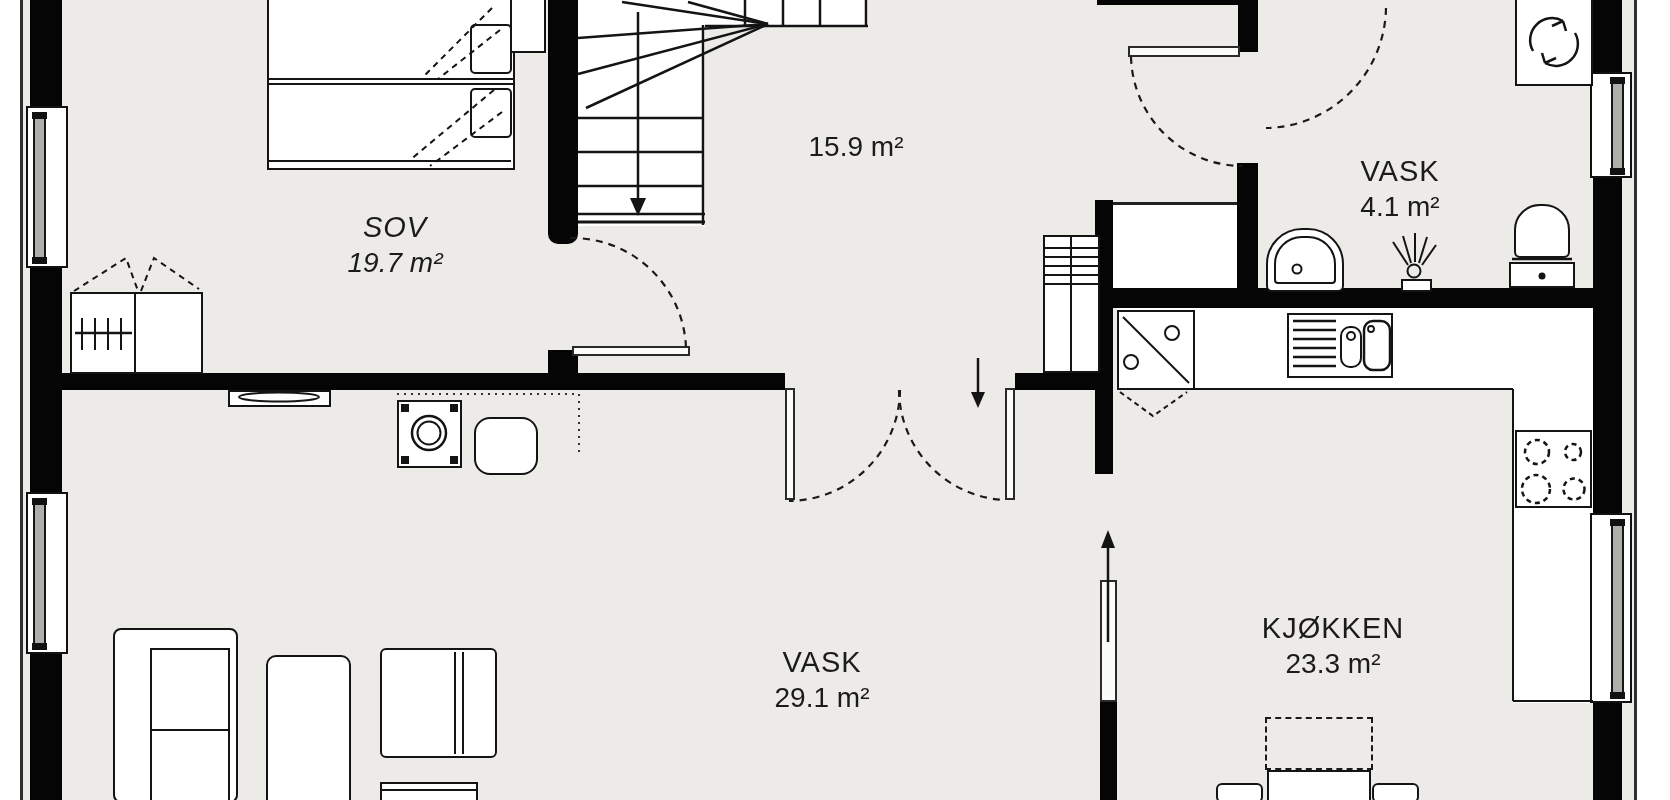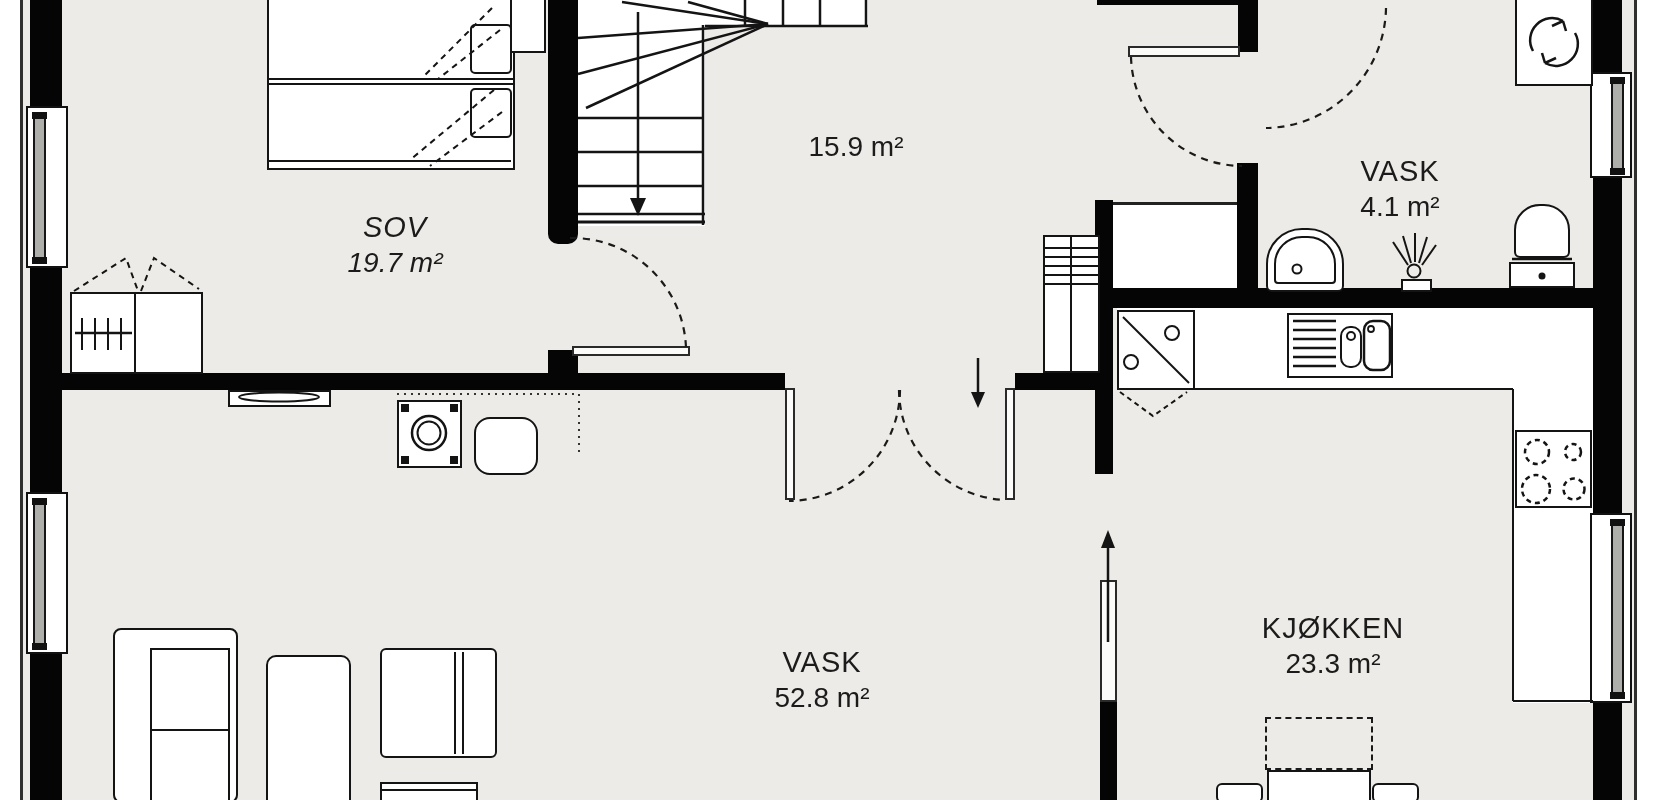--- a/index.html
+++ b/index.html
@@ -275,20 +275,20 @@
   </div>
   <div class="room-label" style="left:856px;top:145px;">
     <div class="ra">15.9 m²</div>
   </div>
   <div class="room-label" style="left:1400px;top:145px;margin-top:44px;">
     <div class="rn">VASK</div>
     <div class="ra">4.1 m²</div>
   </div>
   <div class="room-label" style="left:822px;top:680px;">
     <div class="rn">VASK</div>
-    <div class="ra">52.8 m²</div>
+    <div class="ra">29.1 m²</div>
   </div>
   <div class="room-label" style="left:1333px;top:626px;margin-top:20px;">
     <div class="rn">KJØKKEN</div>
     <div class="ra">23.3 m²</div>
   </div>
 
 </div>
 
 </body></html>

